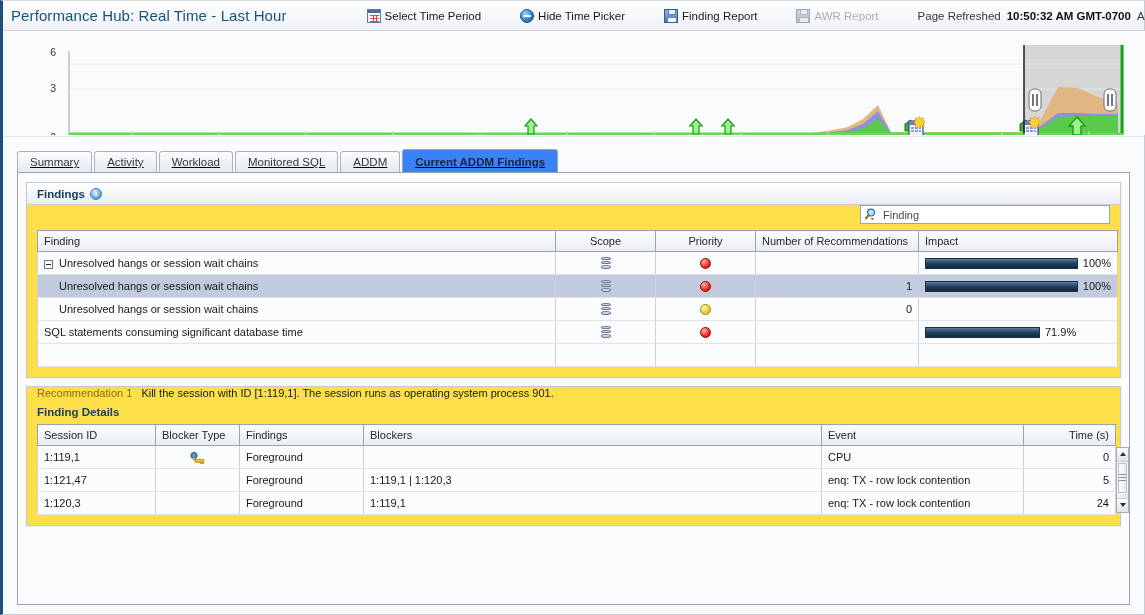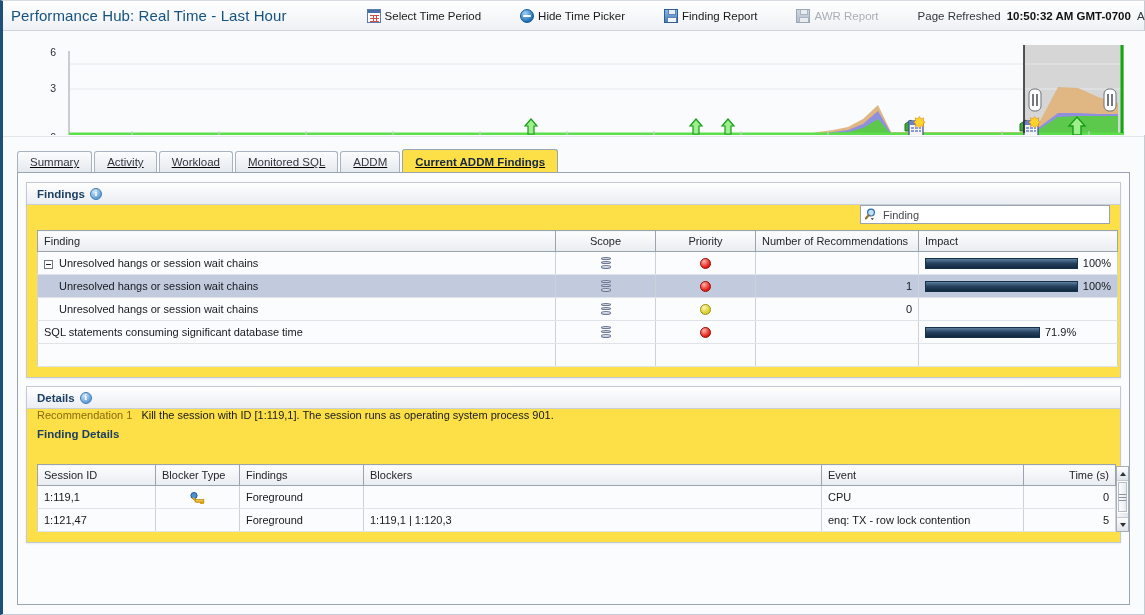--- a/index.html
+++ b/index.html
@@ -90,21 +90,21 @@
   }
   .tab{
     height:22px;line-height:21px;padding:0 12px;
     background:linear-gradient(#fbfcfd,#e4e8ee);
     border:1px solid #a9b2bf;border-bottom:none;
     border-radius:3px 3px 0 0;
     font-size:11.5px;color:#33383f;margin-right:2px;
     box-sizing:border-box;white-space:nowrap;
   }
   .tab.active{
-    height:25px;line-height:24px;background:#fde047;
+    height:25px;line-height:24px;background:#3b82f6;
     font-weight:bold;color:#16273d;border-color:#9aa4b2;
     border-bottom:1px solid #fbfcfd;margin-bottom:-1px;
   }
   .tabs-underline{
     position:absolute;left:0;right:14px;bottom:0;height:1px;background:#9aa4b2;
   }
 
   
   .content{
     position:relative;margin:0 14px;background:#fbfcfd;
@@ -494,33 +494,29 @@
               <td></td>
               <td></td>
             </tr>
           </tbody>
         </table>
 
       </div>
     </div>
 
     <div class="panel">
-      <div class="panel-hd">
-        <span class="panel-title">Details</span>
-        <span class="info-ico"></span>
-      </div>
       <div class="panel-body">
 
         <div class="rec-line">
           <span class="rec-key">Recommendation 1</span>
           <span class="rec-txt">Kill the session with ID [1:119,1]. The session runs as operating system process 901.</span>
         </div>
         <div class="sub-hd">Finding Details</div>
 
-        <div style="display:flex;align-items:flex-end;">
+        <div style="display:flex;align-items:center;">
           <table class="grid">
             <colgroup>
               <col style="width:118px">
                 <col style="width:84px">
                 <col style="width:124px">
               <col style="width:458px">
                 <col style="width:202px">
                 <col style="width:92px">
             </colgroup>
             <thead>
@@ -551,20 +547,28 @@
                 <td class="r">0</td>
               </tr>
               <tr>
                 <td>1:121,47</td>
                 <td class="c"></td>
                 <td>Foreground</td>
                 <td>1:119,1 | 1:120,3</td>
                 <td>enq: TX - row lock contention</td>
                 <td class="r">5</td>
               </tr>
+              <tr>
+                <td>1:120,3</td>
+                <td class="c"></td>
+                <td>Foreground</td>
+                <td>1:119,1</td>
+                <td>enq: TX - row lock contention</td>
+                <td class="r">24</td>
+              </tr>
             </tbody>
           </table>
           <div class="scroll" style="margin-top:20px;height:66px;">
             <div class="sc-btn">
                 <i class="caret-up"></i>
               </div>
             <div class="sc-thumb">
                 <i></i>
               </div>
             <div class="sc-track"></div>

